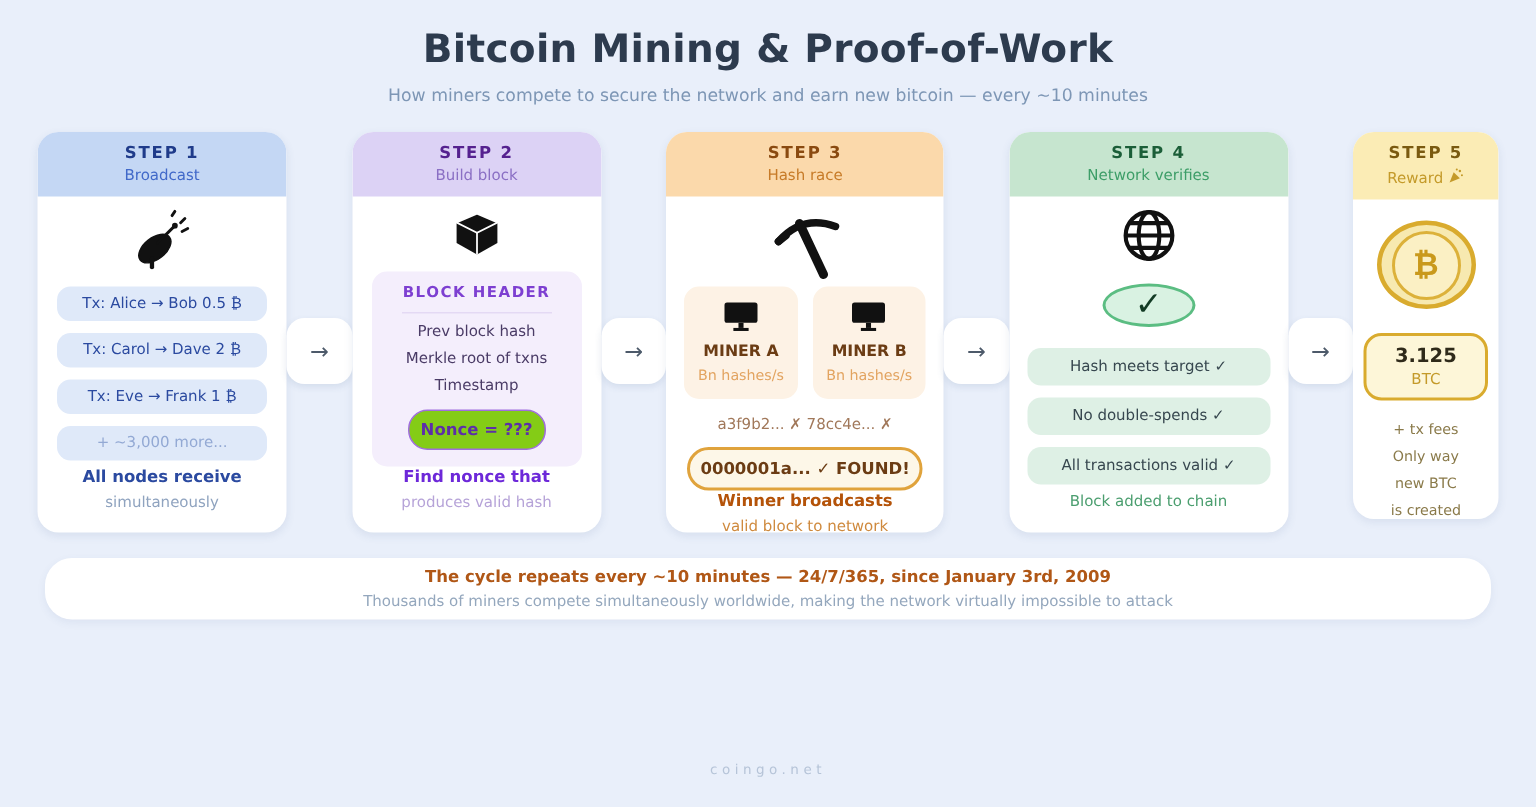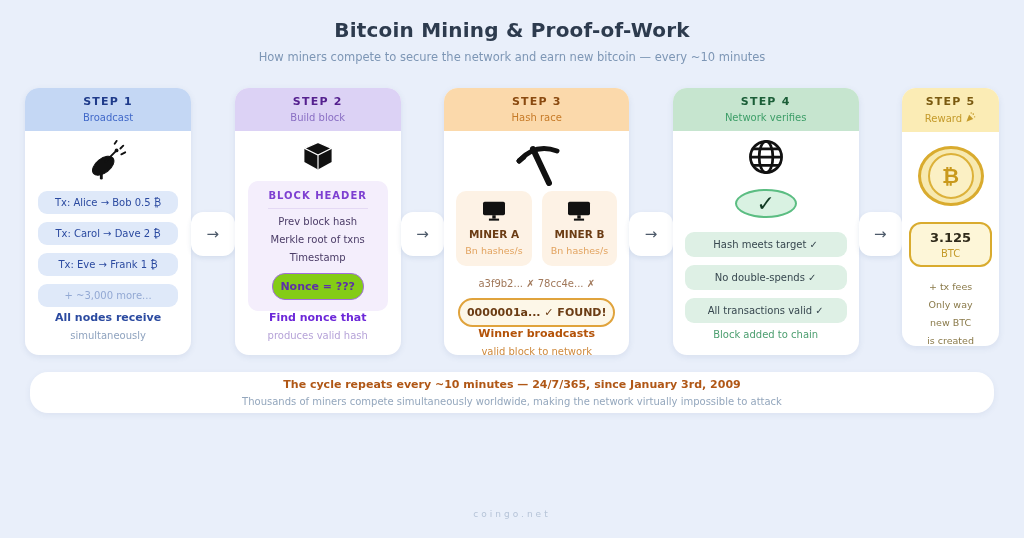--- a/index.html
+++ b/index.html
@@ -7,21 +7,21 @@
   body {
     font-family:"DejaVu Sans","Liberation Sans",sans-serif;
     background:#e9effa;
     position:relative;
     overflow:hidden;
   }
   .stage { position:absolute; inset:0; }
 
   
   .hdr { position:absolute; top:18px; left:0; width:100%; text-align:center; }
-  .hdr h1 { font-size:20px; font-weight:bold; color:#2d3b4e; letter-spacing:.2px; }
+  .hdr h1 { font-size:26px; font-weight:bold; color:#2d3b4e; letter-spacing:.2px; }
   .hdr p  { font-size:11.5px; color:#7d96b5; margin-top:8px; }
 
   
   .row { position:absolute; left:25px; top:88px; width:974px; height:267px;
          display:flex; justify-content:space-between; }
   .card { background:#ffffff; border-radius:14px; height:267px; overflow:hidden;
           box-shadow:0 2px 6px rgba(60,90,140,.10);
           display:flex; flex-direction:column; align-items:stretch; }
   .c1 { width:168px; } .c2 { width:168px; } .c3 { width:187px; }
   .c4 { width:188px; } .c5 { width:98px; height:258px; }

